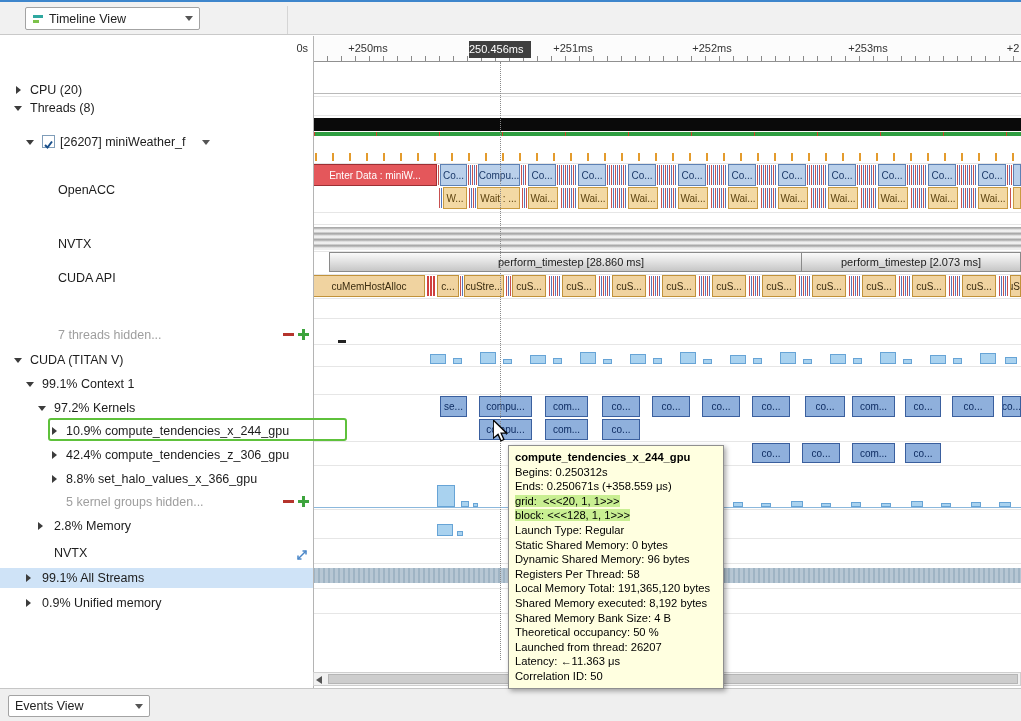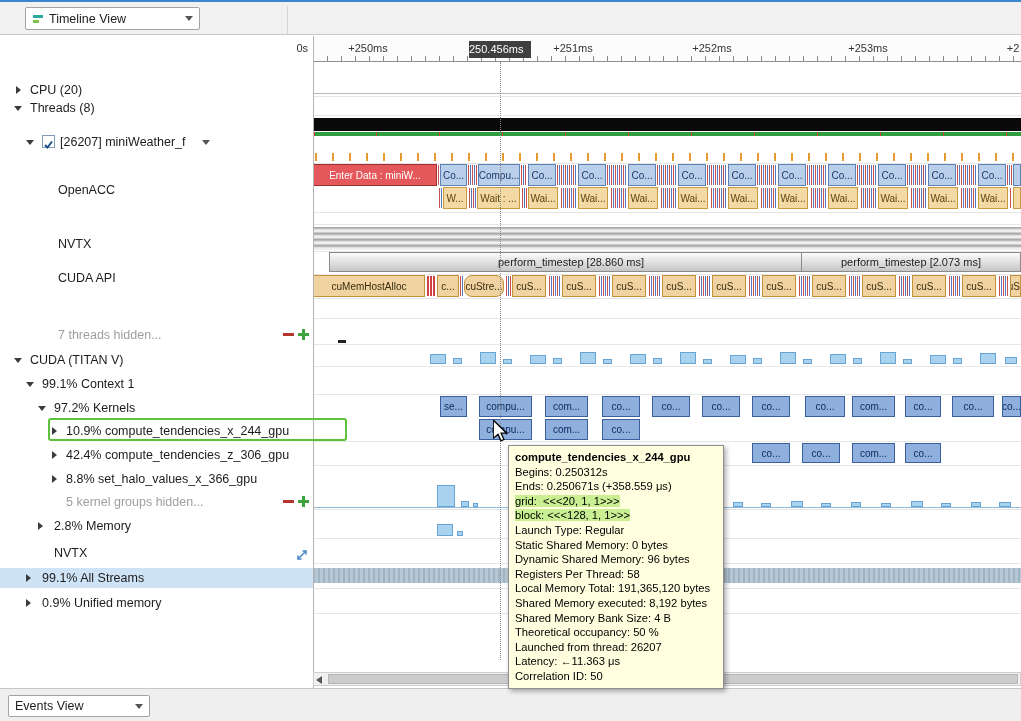--- a/index.html
+++ b/index.html
@@ -323,21 +323,21 @@
       <div class="sv" style="left: 636px; width: 11px;"></div>
       <div class="sv" style="left: 686px; width: 9px;"></div>
     </div>
   <div class="track" style="top:275px; height:22px;">
       <div class="box api" style="left: 0px; width: 112px;">
         <span>cuMemHostAlloc</span>
       </div>
       <div class="box api" style="left: 124px; width: 22px;">
         <span>c...</span>
       </div>
-      <div class="box api" style="left: 151px; width: 40px; border-radius: 8px;">
+      <div class="box api" style="left: 151px; width: 40px;">
         <span>cuStre...</span>
       </div>
       <div class="box api" style="left: 199px; width: 34px;">
         <span>cuS...</span>
       </div>
       <div class="box api" style="left: 249px; width: 34px;">
         <span>cuS...</span>
       </div>
       <div class="box api" style="left: 299px; width: 34px;">
         <span>cuS...</span>

